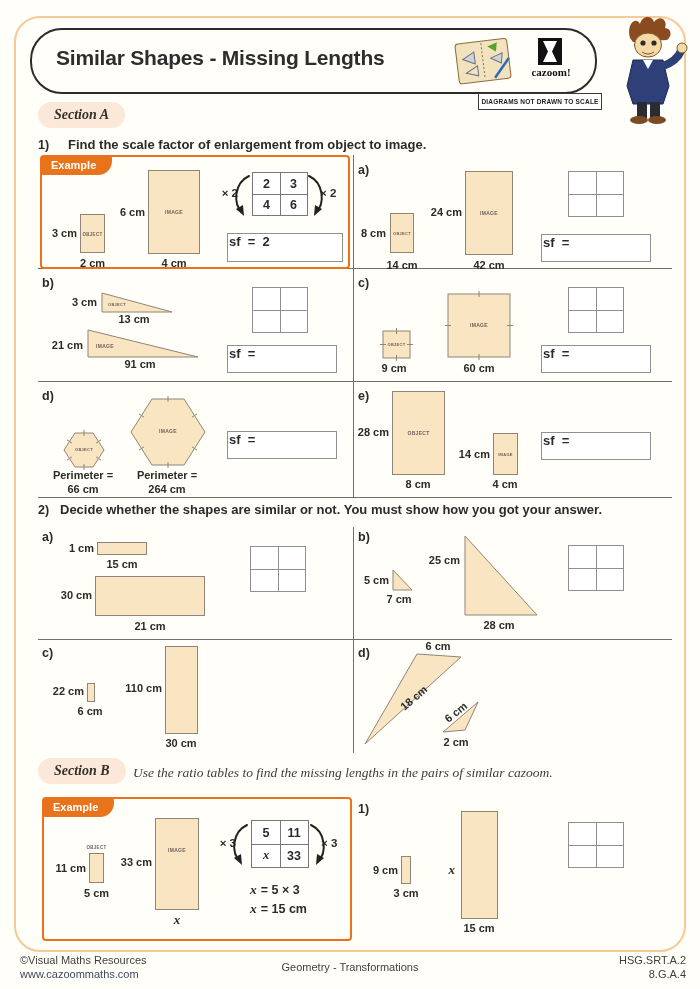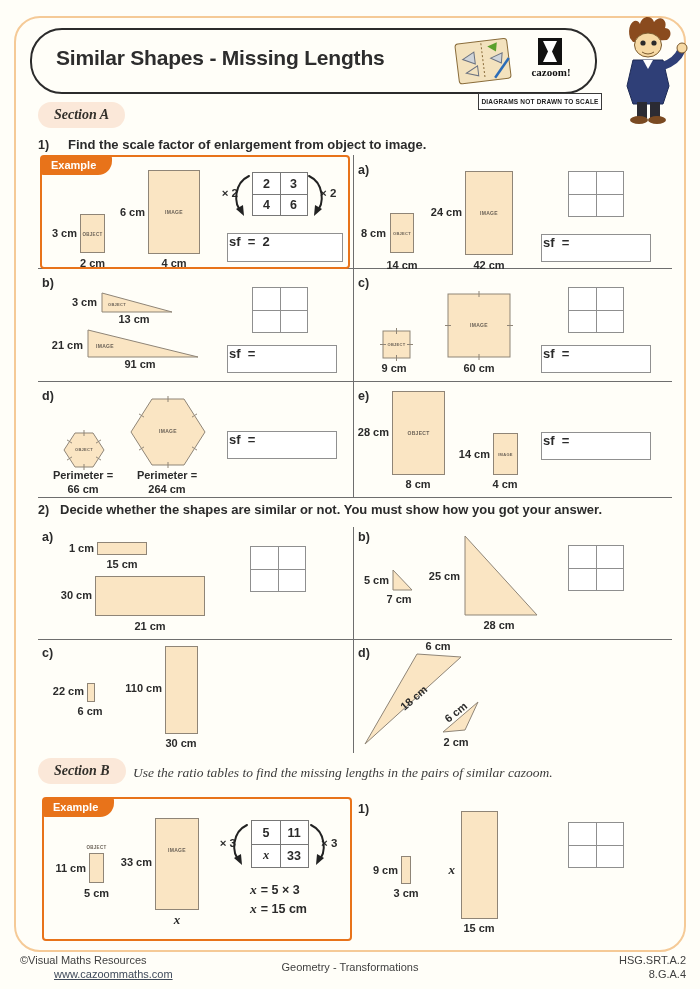--- a/index.html
+++ b/index.html
@@ -45,21 +45,21 @@
   .example-tab{position:absolute;background:#E8731A;color:#fff;font-size:11px;font-weight:bold;
         padding:3px 16px 4px 10px;border-radius:2px 2px 14px 2px;}
   .mul{position:absolute;font-size:11.5px;font-weight:bold;}
   .tri{fill:#FAE5C3;stroke:#8f8577;stroke-width:1;}
   .tick{stroke:#8f8577;stroke-width:1;}
   .arr{fill:none;stroke:#222;stroke-width:2;stroke-linecap:round;}
   .eqline{position:absolute;font-size:12.5px;font-weight:bold;}
   .it-serif{font-family:"Liberation Serif",serif;font-style:italic;font-weight:bold;}
   .eqline .it-serif{margin-right:4px;font-size:13.5px;}
   .footer-txt{position:absolute;font-size:11px;color:#3f3f3f;}
-  .footer-link{text-decoration:underline;color:#3f4a5a;cursor:pointer;margin-left:34px;}
+  .footer-link{color:#3f4a5a;cursor:pointer;}
 </style>
 </head>
 <body>
 
 <div id="page">
 
   <div class="page-border"></div>
 
   <div class="header-pill"></div>
   <div class="title">Similar Shapes - Missing Lengths</div>
@@ -261,21 +261,21 @@
 
   <div class="qnum" style="left:358px;top:530px">b)</div>
   <svg class="abs" style="left:392px;top:569px" width="21" height="22">
     <polygon class="tri" points="1,1 1,21 20,21"></polygon>
   </svg>
   <div class="dim r" style="left:358px;top:574px;width:31px">5 cm</div>
   <div class="dim c" style="left:377px;top:593px;width:44px">7 cm</div>
   <svg class="abs" style="left:464px;top:535px" width="74" height="81">
     <polygon class="tri" points="1,1 1,80 73,80"></polygon>
   </svg>
-  <div class="dim r" style="left:418px;top:570px;width:42px">25 cm</div>
+  <div class="dim r" style="left:418px;top:554px;width:42px">25 cm</div>
   <div class="dim c" style="left:473px;top:619px;width:52px">28 cm</div>
   <div class="grid4" style="left:568px;top:545px;width:54px;height:44px"></div>
 
   <div class="qnum" style="left:42px;top:646px">c)</div>
   <div class="shape" style="left:87px;top:683px;width:8px;height:19px"></div>
   <div class="dim r" style="left:44px;top:685px;width:40px">22 cm</div>
   <div class="dim c" style="left:67px;top:705px;width:46px">6 cm</div>
   <div class="shape" style="left:165px;top:646px;width:33px;height:88px"></div>
   <div class="dim r" style="left:114px;top:682px;width:48px">110 cm</div>
   <div class="dim c" style="left:158px;top:737px;width:46px">30 cm</div>

